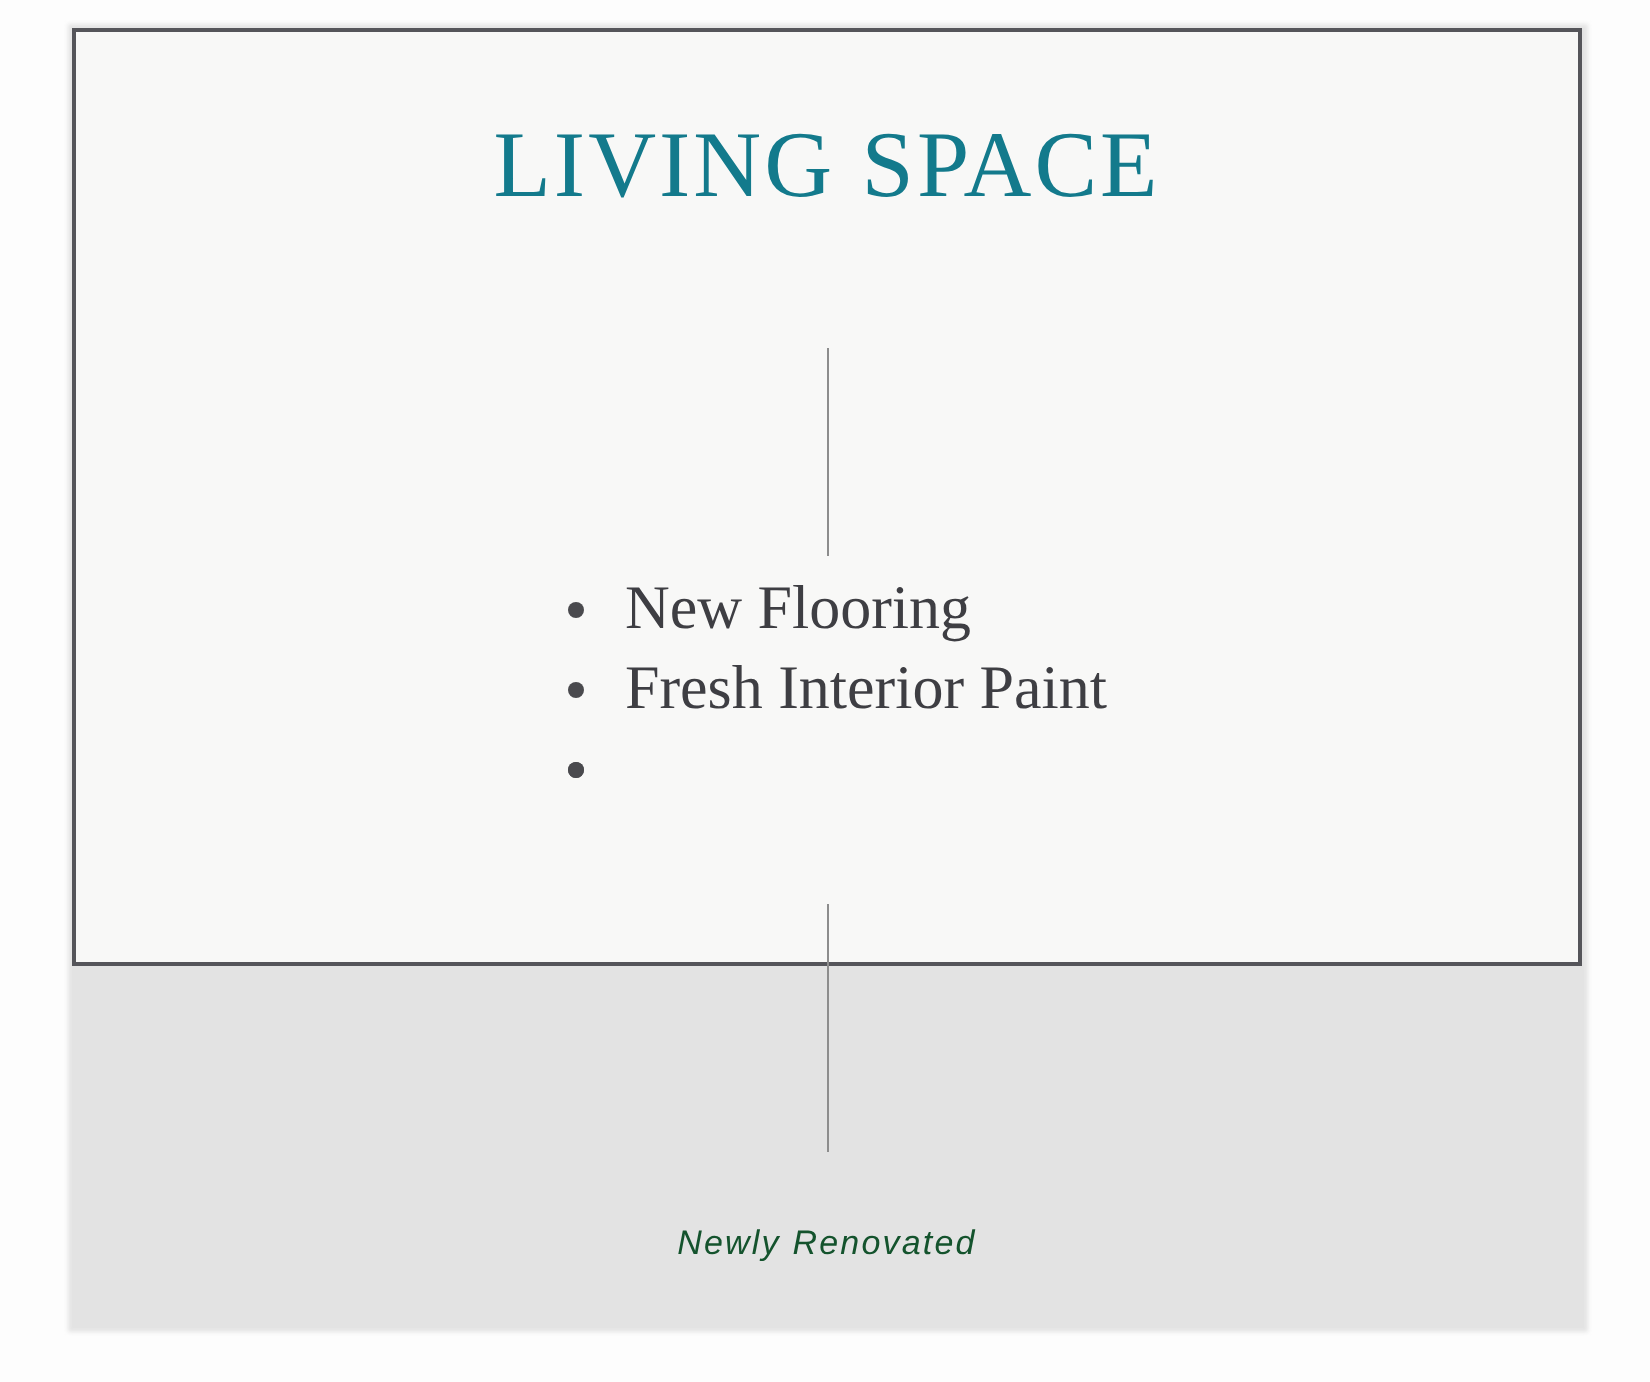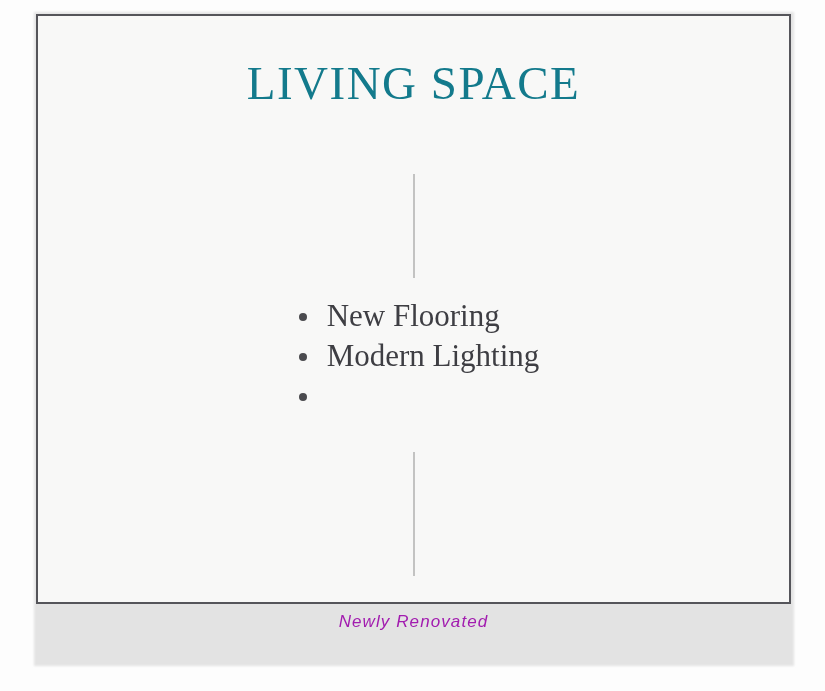--- a/index.html
+++ b/index.html
@@ -31,21 +31,21 @@
     background: #cfcfcf;
     opacity: 0.55;
     filter: blur(1px);
   }
 
   .frame {
     position: absolute;
     left: 36px;
     top: 14px;
     width: 755px;
-    height: 590px;
+    height: 469px;
     background: #f8f8f7;
     border: 2px solid #55555a;
     box-sizing: border-box;
   }
 
   .inner {
     position: absolute;
     left: 0;
     top: 0;
     right: 0;
@@ -90,21 +90,21 @@
     position: absolute;
     top: 268px;
     left: 0;
     right: 0;
     display: flex;
     justify-content: center;
   }
 
   ul.feature-list {
     list-style: none;
-    margin: 12px;
+    margin: 0;
     padding: 0;
     text-align: left;
   }
 
   ul.feature-list li {
     position: relative;
     font-family: "Liberation Serif", serif;
     font-size: 31px;
     line-height: 40px;
     color: #3e3e43;
@@ -125,21 +125,21 @@
   .footer {
     position: absolute;
     left: 0;
     right: 0;
     top: 596px;
     text-align: center;
     font-family: "Liberation Sans", sans-serif;
     font-style: italic;
     font-size: 17px;
     letter-spacing: 1.1px;
-    color: #a21caf;
+    color: #14532d;
   }
 </style>
 </head>
 <body>
 
 <div class="canvas">
 
   <div class="frame-shadow"></div>
 
   <div class="frame">
@@ -152,21 +152,24 @@
       <div class="divider divider-top"></div>
 
       <div class="list-wrap">
         <ul class="feature-list">
           <li>
             <span class="bullet"></span>
             <span>New Flooring</span>
           </li>
           <li>
             <span class="bullet"></span>
-            <span>Modern Lighting</span>
+            <span>Fresh Interior Paint</span>
+          </li>
+          <li>
+            <span class="bullet"></span>
           </li>
           <li>
             <span class="bullet"></span>
           </li>
         </ul>
       </div>
 
       <div class="divider divider-bottom"></div>
 
       <div class="footer">Newly Renovated</div>

